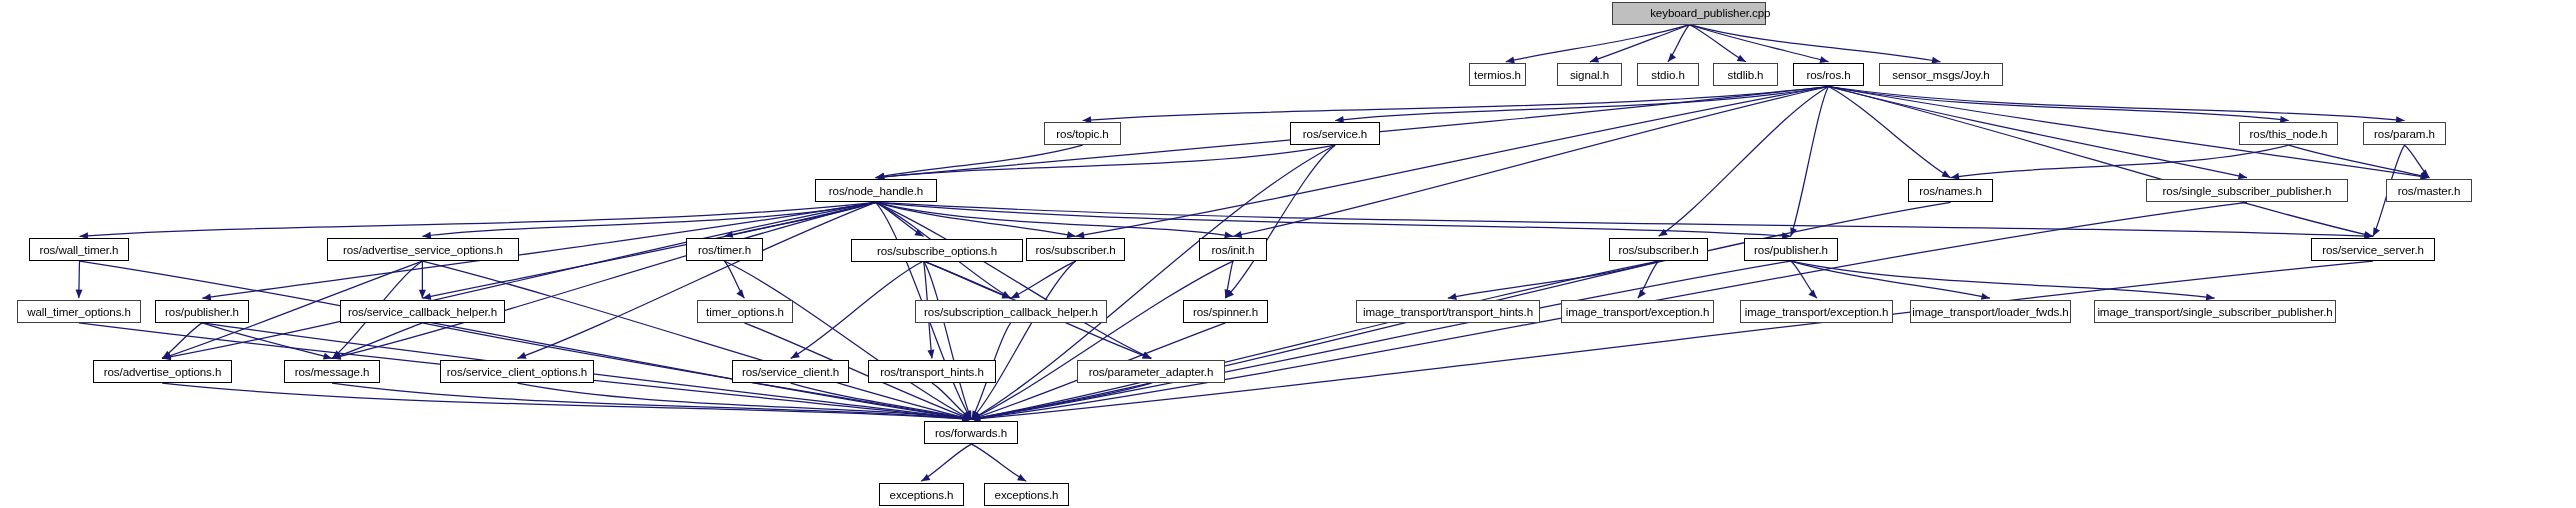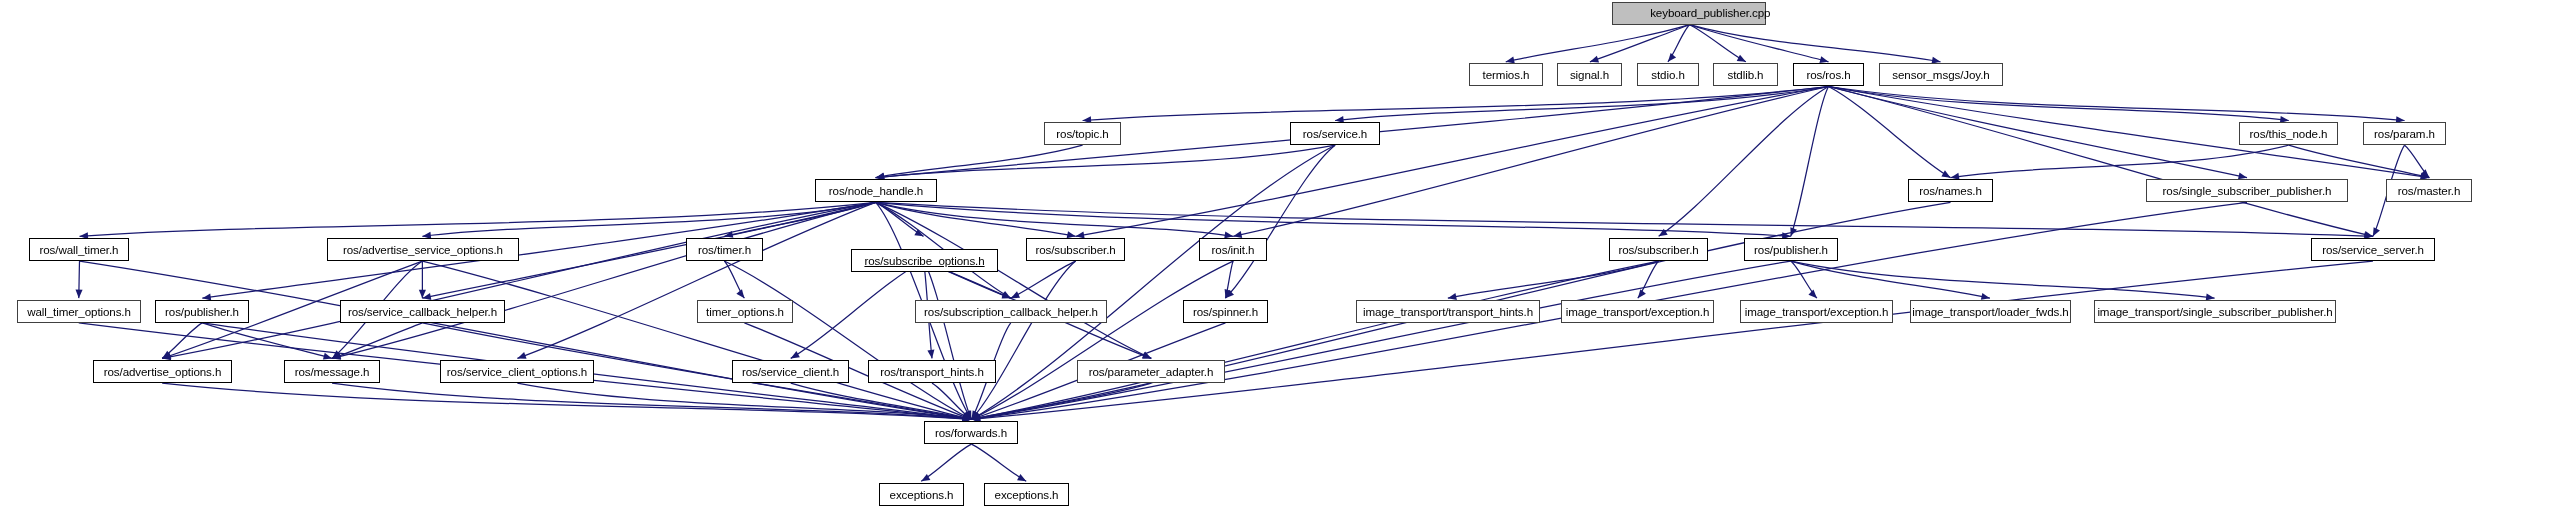--- a/index.html
+++ b/index.html
@@ -240,21 +240,21 @@
       <polygon class="edge-head" points="1258,543 1267.7287756173862,536.1071830876956 1269.739406507914,545.0847865219121"></polygon>
       <path class="edge-path" d="M1258,575 C1238.5,585.05 1211.2,612.644 1193,623"></path>
       <polygon class="edge-head" points="1193,623 1200.2856664014241,613.5618293569592 1204.8355641713135,621.5579803237404"></polygon>
       <path class="edge-path" d="M1258,575 C1279.3,585.446 1309.12,612.4856 1329,623"></path>
       <polygon class="edge-head" points="1329,623 1317.1256124341805,621.9234685621354 1321.4268860927157,613.7908770370193"></polygon>
     </svg>
   <div id="node-layer">
       <div class="node root" style="left: 1612px; top: 1.5px; width: 154px; padding-left: 48px;">
         <span class="node-label">keyboard_publisher.cpp</span>
       </div>
-      <div class="node" style="left: 1469px; top: 63px; width: 74px;">
+      <div class="node" style="left: 1469px; top: 63px; width: 57px;">
         <span class="node-label">termios.h</span>
       </div>
       <div class="node" style="left: 1557px; top: 63px; width: 65px;">
         <span class="node-label">signal.h</span>
       </div>
       <div class="node" style="left: 1637px; top: 63px; width: 62px;">
         <span class="node-label">stdio.h</span>
       </div>
       <div class="node" style="left: 1713px; top: 63px; width: 65px;">
         <span class="node-label">stdlib.h</span>
@@ -291,21 +291,21 @@
       </div>
       <div class="node emph" style="left: 29px; top: 238px; width: 100px;">
         <span class="node-label">ros/wall_timer.h</span>
       </div>
       <div class="node emph" style="left: 327px; top: 238px; width: 192px;">
         <span class="node-label">ros/advertise_service_options.h</span>
       </div>
       <div class="node emph" style="left: 686px; top: 238px; width: 77px;">
         <span class="node-label">ros/timer.h</span>
       </div>
-      <div class="node emph" style="left: 851px; top: 249px; width: 147px; text-decoration: underline;">
+      <div class="node emph" style="left: 851px; top: 239px; width: 172px;">
         <span class="node-label">ros/subscribe_options.h</span>
       </div>
       <div class="node emph" style="left: 1026px; top: 238px; width: 99px;">
         <span class="node-label">ros/subscriber.h</span>
       </div>
       <div class="node emph" style="left: 1199px; top: 238px; width: 68px;">
         <span class="node-label">ros/init.h</span>
       </div>
       <div class="node emph" style="left: 1609px; top: 238px; width: 99px;">
         <span class="node-label">ros/subscriber.h</span>

